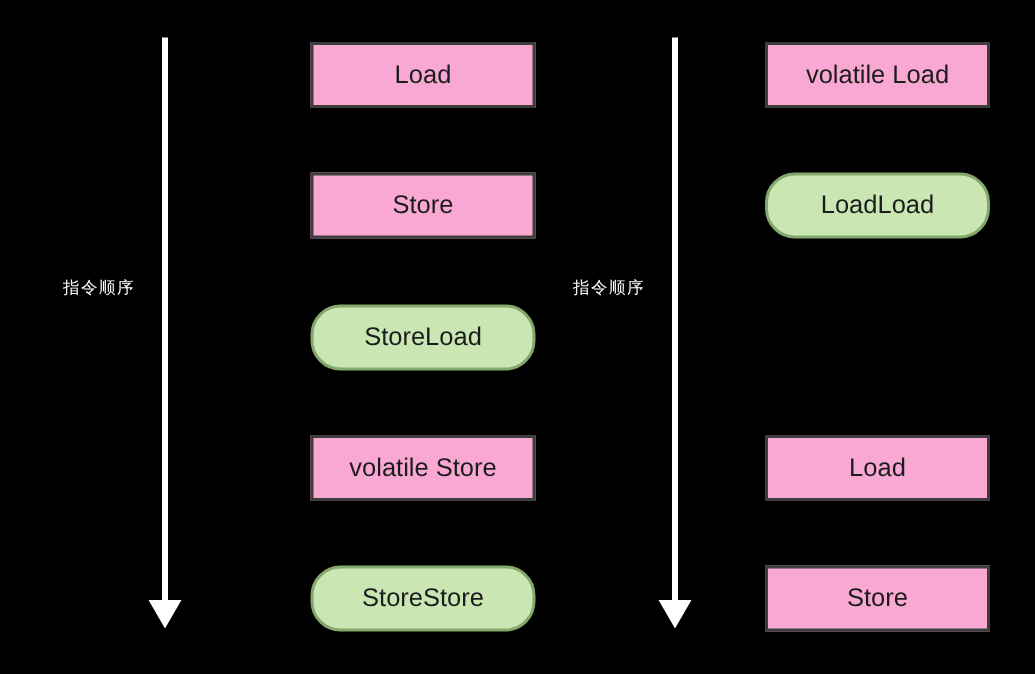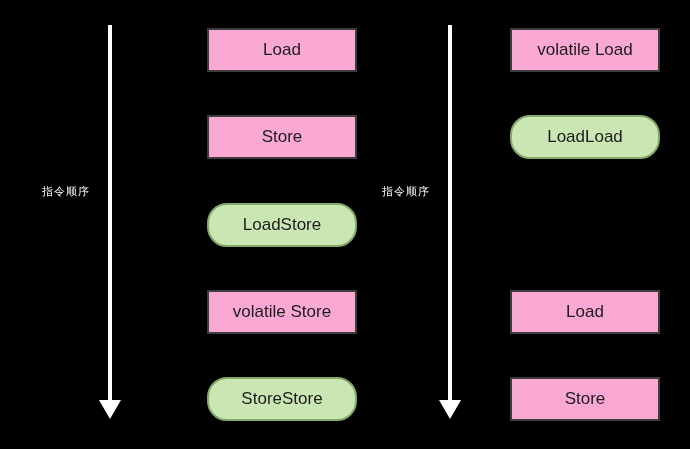--- a/index.html
+++ b/index.html
@@ -71,21 +71,21 @@
 <body>
 
 <div class="canvas">
 
   <div class="arrow-label" style="left:42px; top:184px;">指令顺序</div>
   <div class="arrow-line" style="left:108px; top:25px; height:376px;"></div>
   <div class="arrow-head" style="left:99px; top:400px;"></div>
 
   <div class="box col-left r0">Load</div>
   <div class="box col-left r1">Store</div>
-  <div class="box barrier col-left r2">LoadStore</div>
+  <div class="box barrier col-left r2">StoreLoad</div>
   <div class="box col-left r3">volatile Store</div>
   <div class="box barrier col-left r4">StoreStore</div>
 
   <div class="arrow-label" style="left:382px; top:184px;">指令顺序</div>
   <div class="arrow-line" style="left:448px; top:25px; height:376px;"></div>
   <div class="arrow-head" style="left:439px; top:400px;"></div>
 
   <div class="box col-right r0">volatile Load</div>
   <div class="box barrier col-right r1">LoadLoad</div>
   <div class="box col-right r3">Load</div>

